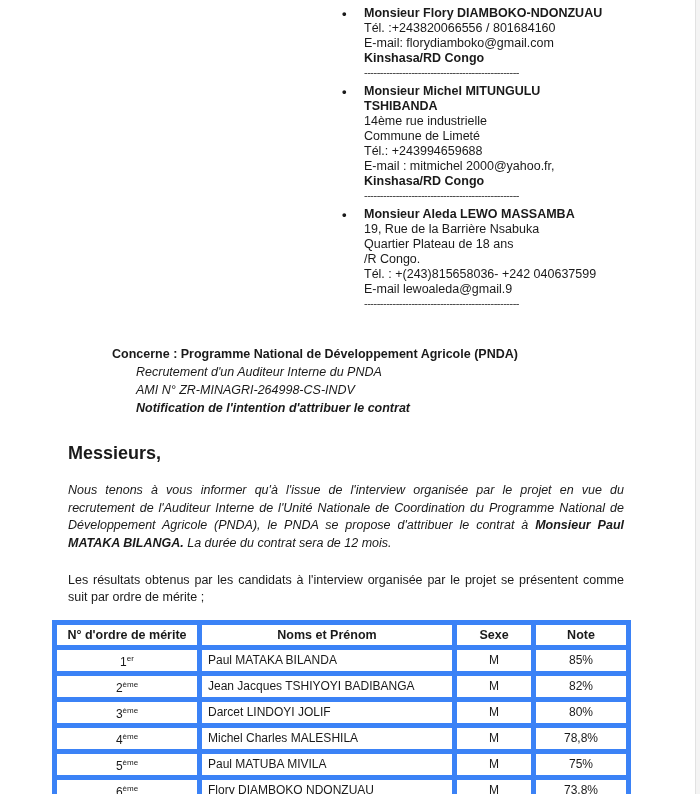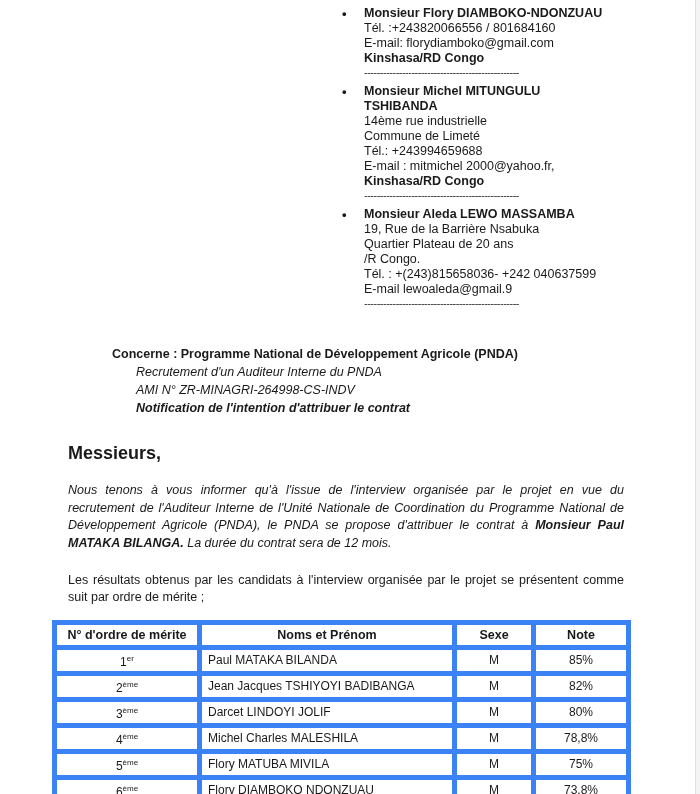--- a/index.html
+++ b/index.html
@@ -88,21 +88,21 @@
     <div>Tél.: +243994659688</div>
     <div>E-mail : mitmichel 2000@yahoo.fr,</div>
     <div class="bold">Kinshasa/RD Congo</div>
     <div class="sep">-------------------------------------------------</div>
   </div>
 
   <div class="recipient">
     <span class="bullet">•</span>
     <div class="name">Monsieur Aleda LEWO MASSAMBA</div>
     <div>19, Rue de la Barrière Nsabuka</div>
-    <div>Quartier Plateau de 20 ans</div>
+    <div>Quartier Plateau de 18 ans</div>
     <div>/R Congo.</div>
     <div>Tél. : +(243)815658036- +242 040637599</div>
     <div>E-mail lewoaleda@gmail.9</div>
     <div class="sep">-------------------------------------------------</div>
   </div>
 </div>
 
 <div class="subject">
   <div>
     <span class="label">Concerne : </span><span class="title">Programme National de Développement Agricole (PNDA)</span>
@@ -147,21 +147,21 @@
         <td class="note">80%</td>
       </tr>
     <tr>
         <td class="rank"><span>4</span><sup>ème</sup></td>
         <td class="name">Michel Charles MALESHILA</td>
         <td class="sex">M</td>
         <td class="note">78,8%</td>
       </tr>
     <tr>
         <td class="rank"><span>5</span><sup>ème</sup></td>
-        <td class="name">Flory MATUBA MIVILA</td>
+        <td class="name">Paul MATUBA MIVILA</td>
         <td class="sex">M</td>
         <td class="note">75%</td>
       </tr>
     <tr>
         <td class="rank"><span>6</span><sup>ème</sup></td>
         <td class="name">Flory DIAMBOKO NDONZUAU</td>
         <td class="sex">M</td>
         <td class="note">73,8%</td>
       </tr>
     <tr>

